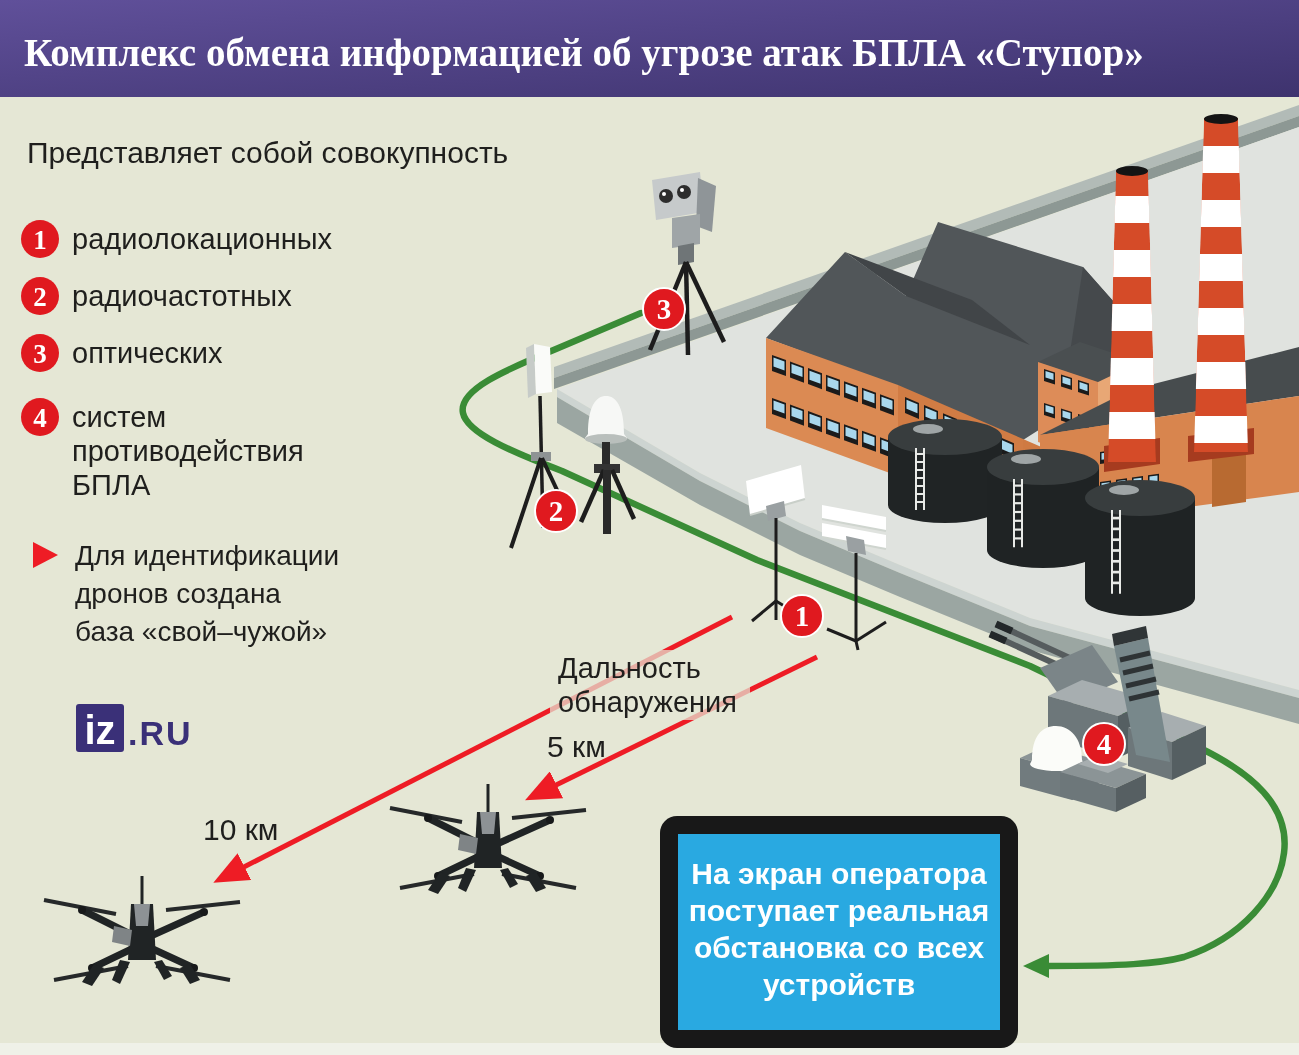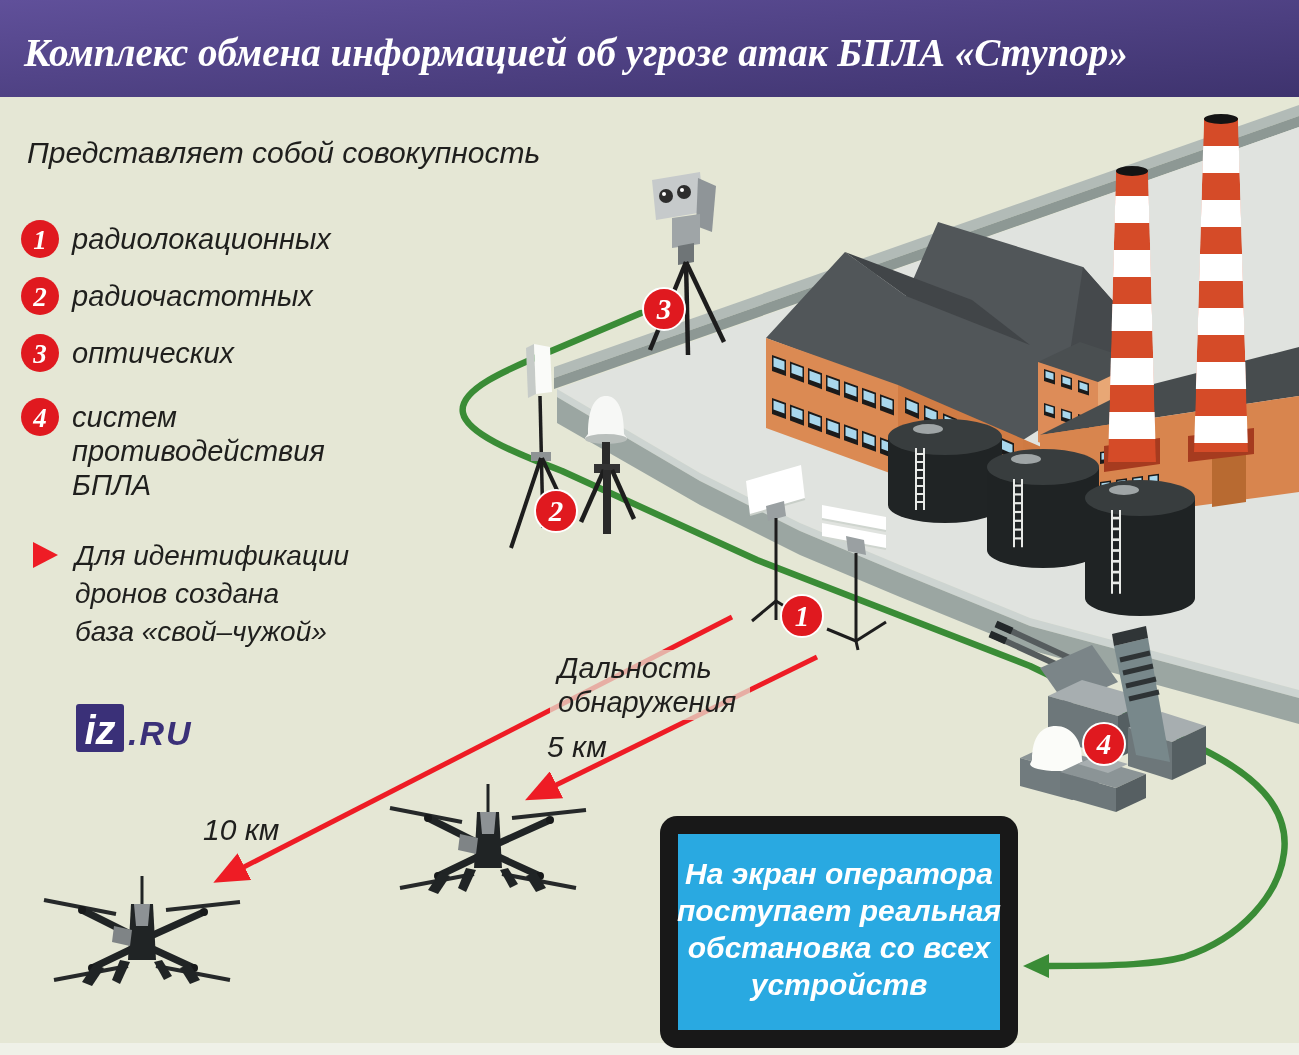--- a/index.html
+++ b/index.html
@@ -1,16 +1,16 @@
 <!DOCTYPE html>
 <html><head>
 <meta charset="utf-8">
 <style>
   html,body{margin:0;padding:0;background:#e5e7d5;}
-  .stage{width:1299px;height:1055px;position:relative;overflow:hidden;font-style:italic;}
+  .stage{width:1299px;height:1055px;position:relative;overflow:hidden;}
   svg{display:block;}
   .t{font-family:"Liberation Sans","DejaVu Sans",sans-serif;fill:#1f1f1d;}
   .ttl{font-family:"Liberation Serif","DejaVu Serif",serif;font-weight:bold;fill:#ffffff;}
   .num{font-family:"Liberation Serif","DejaVu Serif",serif;font-weight:bold;fill:#ffffff;text-anchor:middle;}
   .scr{font-family:"Liberation Sans","DejaVu Sans",sans-serif;font-weight:bold;fill:#ffffff;text-anchor:middle;}
   .logoIz{font-family:"Liberation Sans","DejaVu Sans",sans-serif;font-weight:bold;}
 </style>
 </head>
 <body>
 

